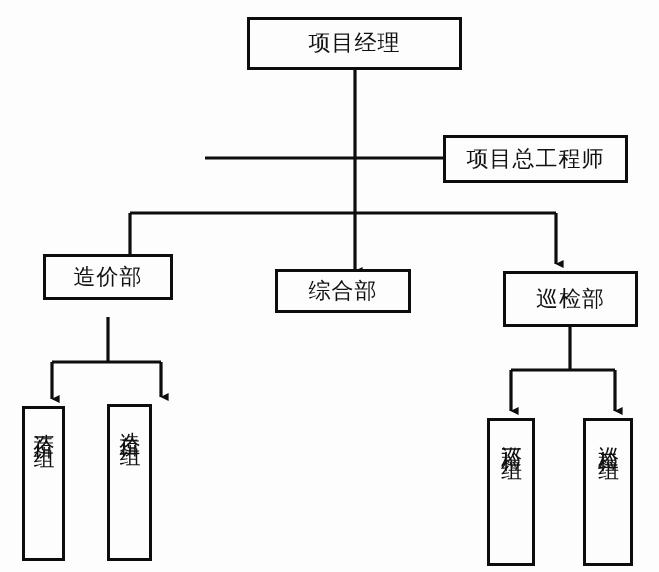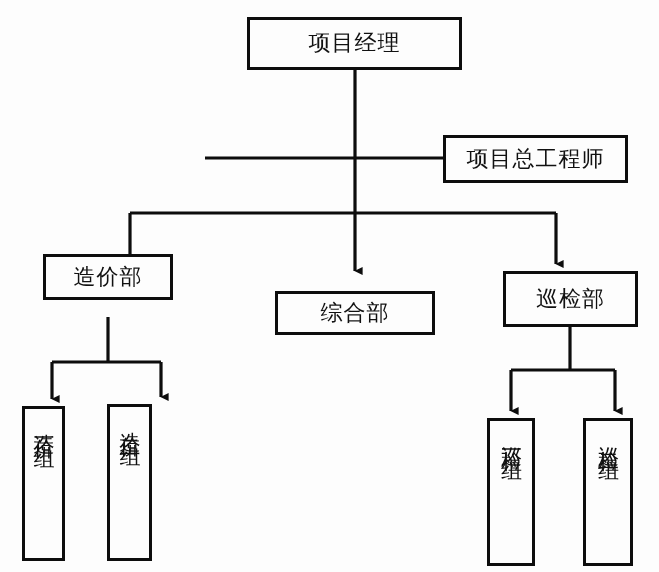--- a/index.html
+++ b/index.html
@@ -97,21 +97,21 @@
 
 
   <div class="node horiz" style="left:443px; top:135px; width:185px; height:48px;">
     <span class="label">项目总工程师</span>
   </div>
 
   <div class="node horiz" style="left:43px; top:254px; width:130px; height:46px;">
     <span class="label">造价部</span>
   </div>
 
-  <div class="node horiz" style="left:275px; top:291px; width:160px; height:44px;">
+  <div class="node horiz" style="left:275px; top:269px; width:136px; height:44px;">
     <span class="label">综合部</span>
   </div>
 
   <div class="node horiz" style="left:503px; top:271px; width:135px; height:56px;">
     <span class="label">巡检部</span>
   </div>
 
   <div class="node vert" style="left:22px; top:406px; width:43px; height:155px;">
     <span class="label">造价一组</span>
   </div>

